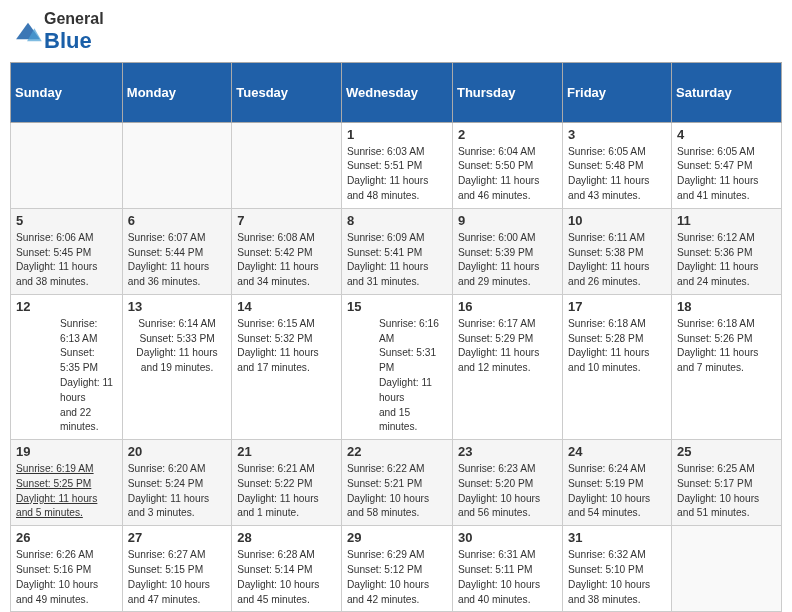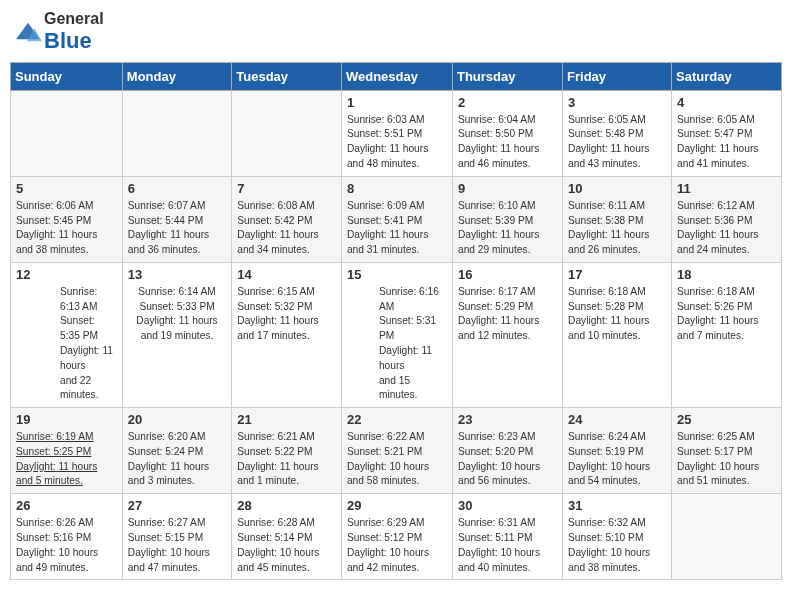--- a/index.html
+++ b/index.html
@@ -44,21 +44,21 @@
     .calendar {
       width: 100%;
       border-collapse: collapse;
       border: 1px solid #ccc;
     }
     .calendar th {
       background-color: #2060a8;
       color: #fff;
       font-size: 13px;
       font-weight: bold;
-      padding: 6px 4px;
+      padding: 22px 4px;
       text-align: left;
       border: 1px solid #aaa;
     }
     .calendar td {
       border: 1px solid #ccc;
       vertical-align: top;
       padding: 4px 5px;
       width: 113px;
       min-height: 80px;
       font-size: 10.5px;
@@ -175,21 +175,21 @@
         </td>
         <td>
           <div class="day-num">8</div>
           <div class="day-info" style="white-space: pre-line;">Sunrise: 6:09 AM
 Sunset: 5:41 PM
 Daylight: 11 hours
 and 31 minutes.</div>
         </td>
         <td>
           <div class="day-num">9</div>
-          <div class="day-info" style="white-space: pre-line;">Sunrise: 6:10 AM
+          <div class="day-info" style="white-space: pre-line;">Sunrise: 6:00 AM
 Sunset: 5:39 PM
 Daylight: 11 hours
 and 29 minutes.</div>
         </td>
         <td>
           <div class="day-num">10</div>
           <div class="day-info" style="white-space: pre-line;">Sunrise: 6:11 AM
 Sunset: 5:38 PM
 Daylight: 11 hours
 and 26 minutes.</div>

